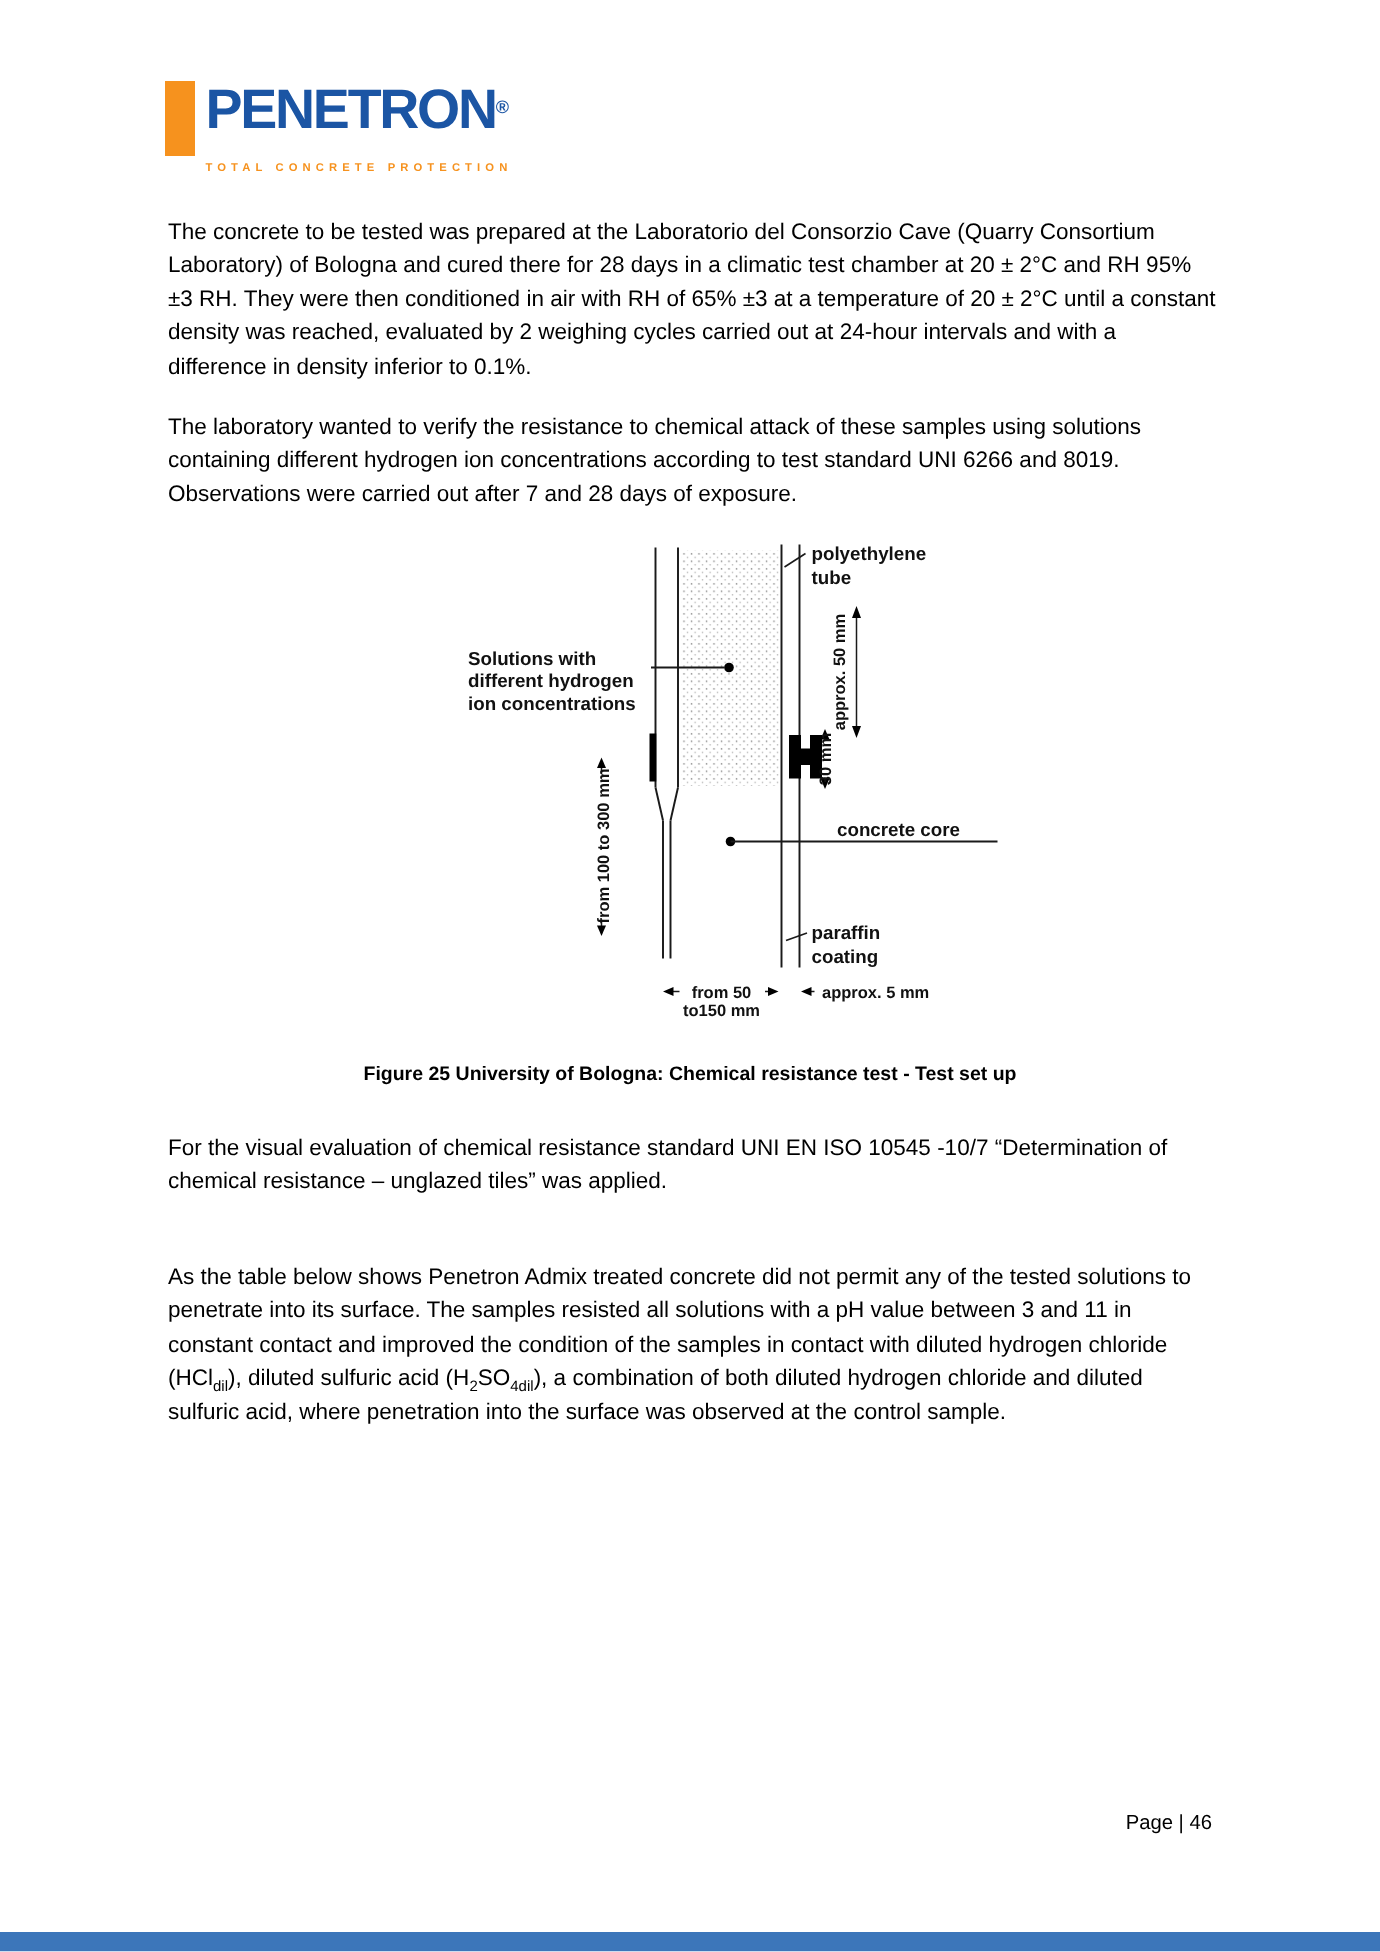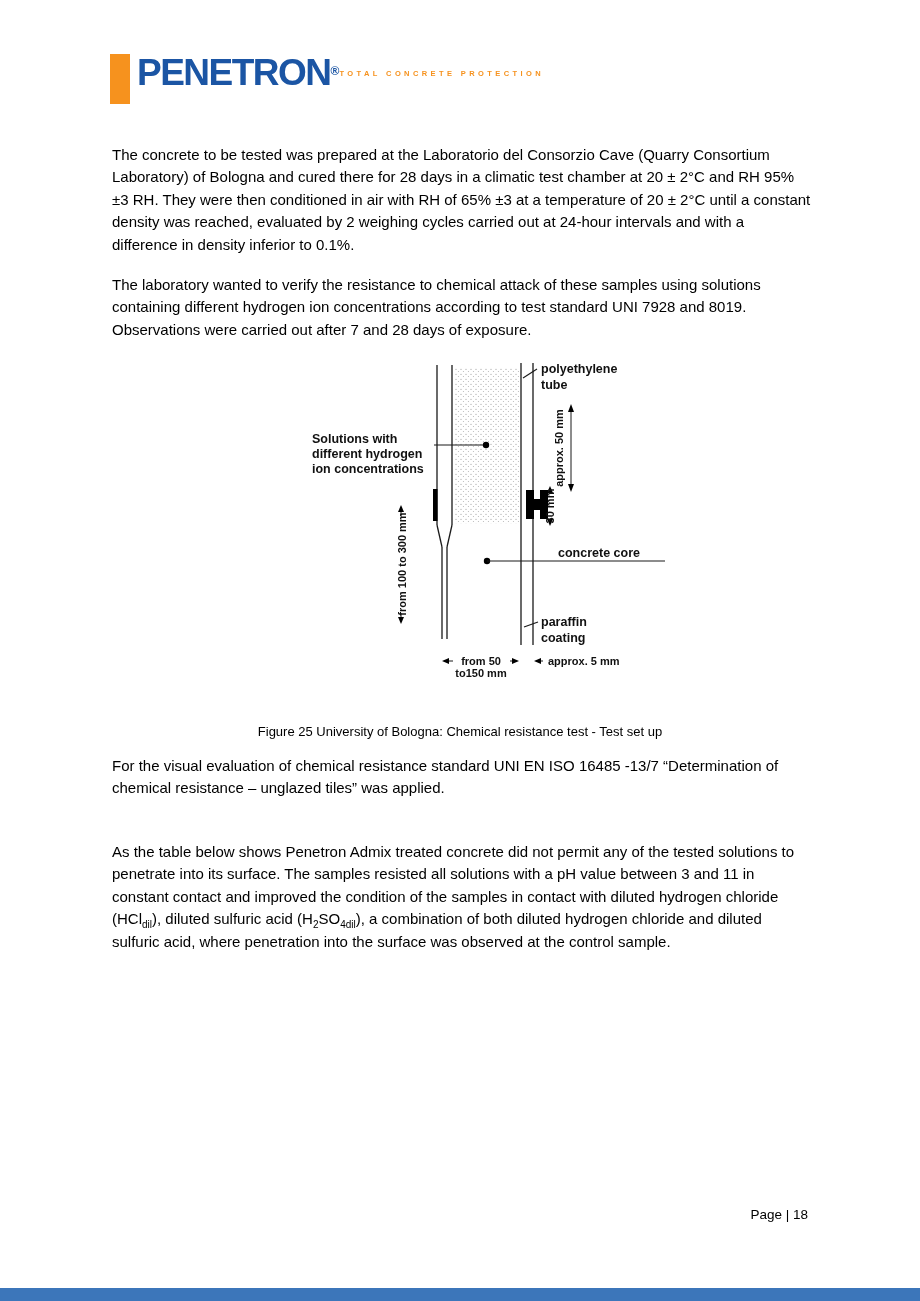--- a/index.html
+++ b/index.html
@@ -9,21 +9,21 @@
     position: relative;
     background: #ffffff;
     font-family: "Liberation Sans", sans-serif;
     color: #000;
     overflow: hidden;
   }
 
   
   .logo { position: absolute; top: 54px; left: 110px; display: flex; align-items: stretch; }
   .logo-bar { width: 20px; height: 50px; background: #f6921e; margin-right: 7px; }
-  .logo-text-wrap { display: flex; flex-direction: row; justify-content: flex-end; }
+  .logo-text-wrap { display: flex; flex-direction: column; justify-content: flex-end; }
   .logo-brand {
     font-weight: bold; font-size: 37px; line-height: 38px;
     color: #1b55a4; letter-spacing: -1.5px; white-space: nowrap;
   }
   .logo-reg { font-size: 12px; vertical-align: top; letter-spacing: 0; position: relative; top: -2px; }
   .logo-tagline {
     font-weight: bold; font-size: 7.5px; letter-spacing: 3.4px;
     color: #f6921e; margin-top: 15px; white-space: nowrap;
   }
 
@@ -37,21 +37,21 @@
   #p3 { top: 740px; }
   #p4 { top: 801px; margin-top: 40px; }
   sub.chem { font-size: 10px; line-height: 0; }
 
   
   .diagram { position: absolute; top: 358px; left: 0; width: 920px; height: 330px; }
 
   
   .caption {
     position: absolute; top: 708px; left: 112px; width: 696px;
-    font-size: 13px; font-weight: normal; text-align: center; color: #000; margin-top: 16px;
+    font-size: 13px; font-weight: bold; text-align: center; color: #000;
   }
 
   
   .footer-page {
     position: absolute; top: 1207px; left: 112px; width: 696px;
     text-align: right; font-size: 13.5px; color: #000;
   }
   .footer-bar {
     position: absolute; left: 0; bottom: 0; width: 920px; height: 13px;
     background: #3c76ba;
@@ -62,21 +62,21 @@
 
 <div class="logo">
   <div class="logo-bar"></div>
   <div class="logo-text-wrap">
     <div class="logo-brand"><span>PENETRON</span><span class="logo-reg">®</span></div>
     <div class="logo-tagline">TOTAL CONCRETE PROTECTION</div>
   </div>
 </div>
 
 <p class="para" id="p1">The concrete to be tested was prepared at the Laboratorio del Consorzio Cave (Quarry Consortium Laboratory) of Bologna and cured there for 28 days in a climatic test chamber at 20 ± 2°C and RH 95% ±3 RH. They were then conditioned in air with RH of 65% ±3 at a temperature of 20 ± 2°C until a constant density was reached, evaluated by 2 weighing cycles carried out at 24-hour intervals and with a difference in density inferior to 0.1%.</p>
-<p class="para" id="p2">The laboratory wanted to verify the resistance to chemical attack of these samples using solutions containing different hydrogen ion concentrations according to test standard UNI 7928 and 8019. Observations were carried out after 7 and 28 days of exposure.</p>
+<p class="para" id="p2">The laboratory wanted to verify the resistance to chemical attack of these samples using solutions containing different hydrogen ion concentrations according to test standard UNI 6266 and 8019. Observations were carried out after 7 and 28 days of exposure.</p>
 
 <div class="diagram">
   <svg width="920" height="330" viewBox="0 0 920 330">
     <defs>
       <pattern id="stipple" width="5" height="5" patternUnits="userSpaceOnUse">
         <circle cx="1" cy="1.2" r="0.55" fill="#8f8f8f"></circle>
         <circle cx="3.4" cy="3.6" r="0.5" fill="#a8a8a8"></circle>
       </pattern>
     </defs>
 
@@ -165,18 +165,18 @@
 
       <text x="481" y="307" font-size="11" text-anchor="middle">from 50</text>
       <text x="481" y="319" font-size="11" text-anchor="middle">to150 mm</text>
       <text x="548" y="307" font-size="11">approx. 5 mm</text>
     </g>
   </svg>
 </div>
 
 <div class="caption">Figure 25 University of Bologna: Chemical resistance test - Test set up</div>
 
-<p class="para" id="p3">For the visual evaluation of chemical resistance standard UNI EN ISO 16485 -13/7 “Determination of chemical resistance – unglazed tiles” was applied.</p>
+<p class="para" id="p3">For the visual evaluation of chemical resistance standard UNI EN ISO 10545 -10/7 “Determination of chemical resistance – unglazed tiles” was applied.</p>
 
 <p class="para" id="p4"><span>As the table below shows Penetron Admix treated concrete did not permit any of the tested solutions to penetrate into its surface. The samples resisted all solutions with a pH value between 3 and 11 in constant contact and improved the condition of the samples in contact with diluted hydrogen chloride (HCl</span><sub class="chem">dil</sub><span>), diluted sulfuric acid (H</span><sub class="chem">2</sub><span>SO</span><sub class="chem">4dil</sub><span>), a combination of both diluted hydrogen chloride and diluted sulfuric acid, where penetration into the surface was observed at the control sample.</span></p>
 
-<div class="footer-page">Page | 18</div>
+<div class="footer-page">Page | 46</div>
 <div class="footer-bar"></div>
 
 </body></html>

